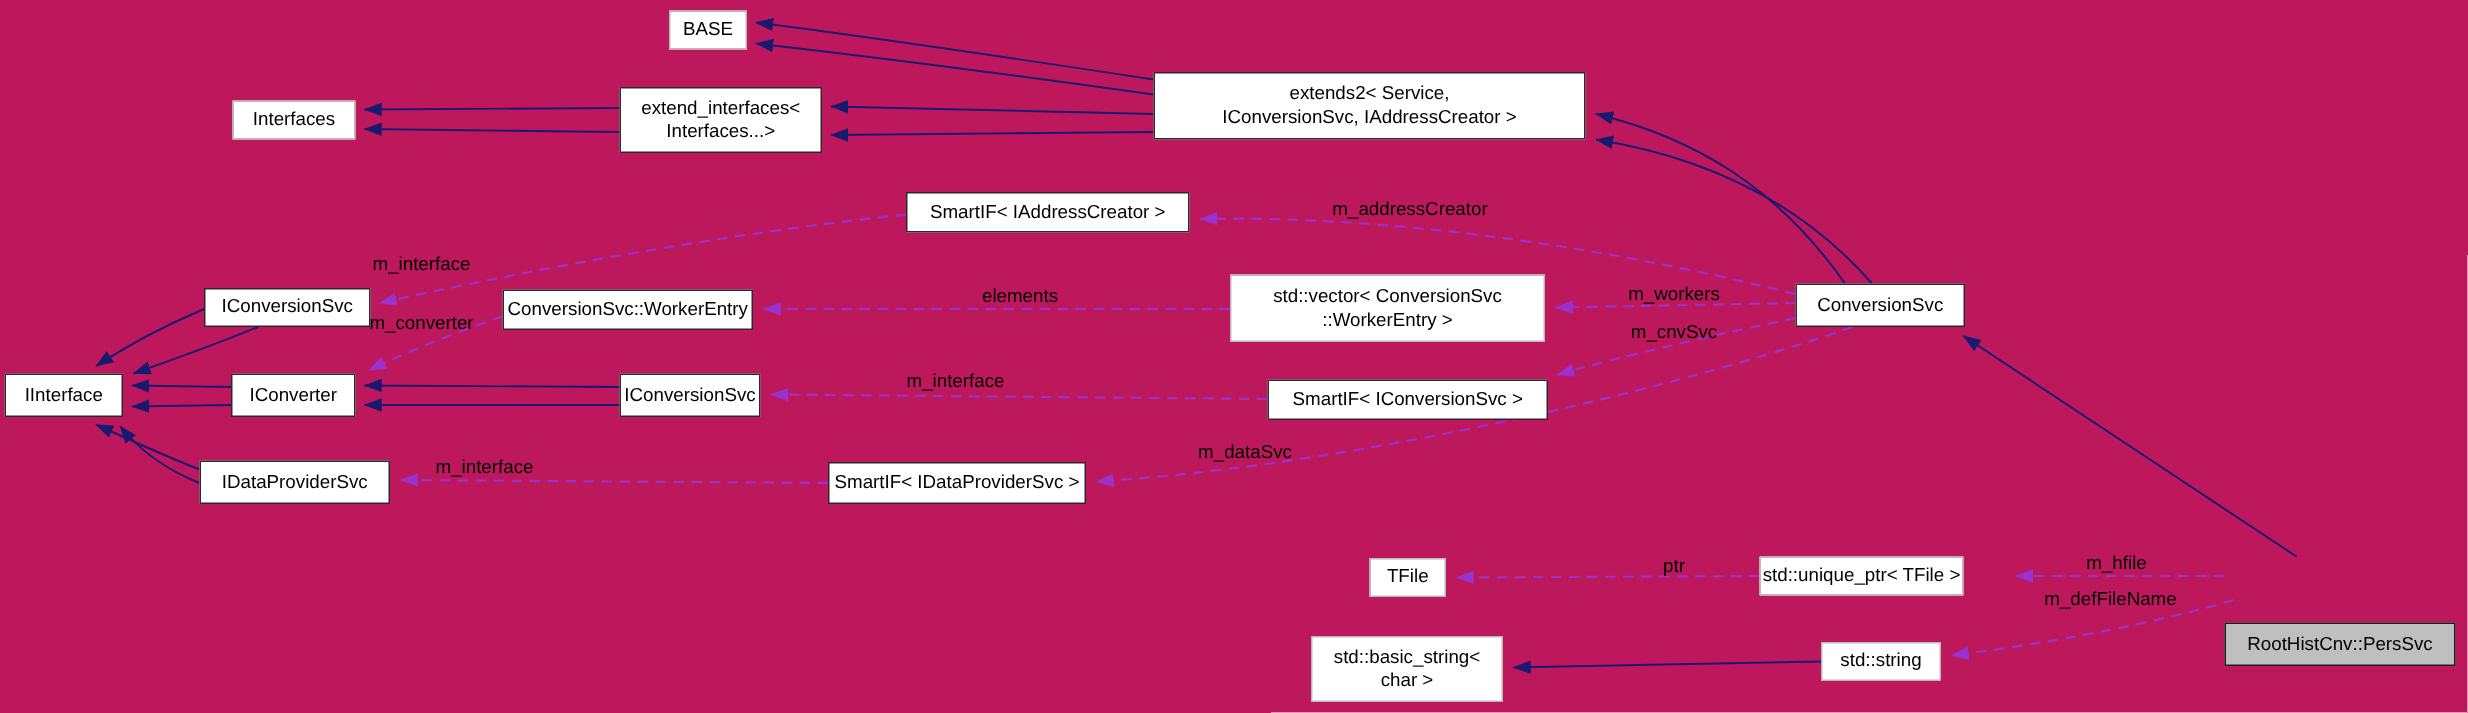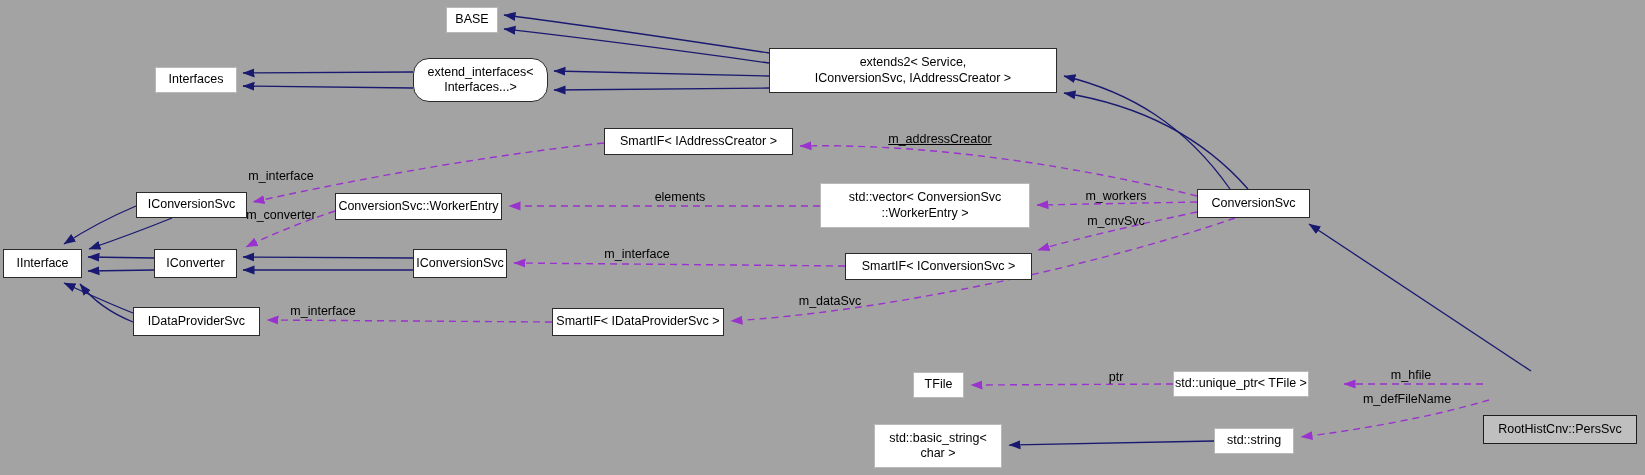--- a/index.html
+++ b/index.html
@@ -5,21 +5,21 @@
   html, body {
     margin: 0;
     padding: 0;
     background: #ffffff;
     font-family: "Liberation Sans", "DejaVu Sans", sans-serif;
   }
   #canvas {
     position: relative;
     width: 1645px;
     height: 475px;
-    background: #a3a3a3;
+    background: #be185d;
     overflow: hidden;
   }
   #edge-svg {
     position: absolute;
     left: 0; top: 0;
     width: 1645px;
     height: 475px;
   }
   .node {
     position: absolute;
@@ -95,21 +95,21 @@
         <path d="M1489,400 C1432,417 1358,430 1301,437" fill="none" stroke="#9a32cd" stroke-width="1.4" stroke-dasharray="7,5" marker-end="url(#arrow-use)"></path>
       </g>
   </svg>
   <div id="node-layer">
       <div class="node kind-external" style="left: 446px; top: 7px; width: 52px; height: 26px;">
         <div>BASE</div>
       </div>
       <div class="node kind-external" style="left: 155px; top: 67px; width: 82px; height: 26px;">
         <div>Interfaces</div>
       </div>
-      <div class="node kind-class" style="left: 413px; top: 58px; width: 135px; height: 44px; border-radius: 16px;">
+      <div class="node kind-class" style="left: 413px; top: 58px; width: 135px; height: 44px;">
         <div>extend_interfaces&lt;</div>
         <div>Interfaces...&gt;</div>
       </div>
       <div class="node kind-class" style="left: 769px; top: 48px; width: 288px; height: 45px;">
         <div>extends2&lt; Service,</div>
         <div>IConversionSvc, IAddressCreator &gt;</div>
       </div>
       <div class="node kind-class" style="left: 604px; top: 128px; width: 189px; height: 27px;">
         <div>SmartIF&lt; IAddressCreator &gt;</div>
       </div>
@@ -156,21 +156,21 @@
       <div class="node kind-external" style="left: 874px; top: 424px; width: 128px; height: 44px;">
         <div>std::basic_string&lt;</div>
         <div>char &gt;</div>
       </div>
       <div class="node kind-external" style="left: 1214px; top: 428px; width: 80px; height: 26px;">
         <div>std::string</div>
       </div>
     </div>
   <div id="label-layer">
       <div class="edge-label" style="left: 281px; top: 176px;">m_interface</div>
-      <div class="edge-label" style="left: 940px; top: 139px; text-decoration: underline;">m_addressCreator</div>
+      <div class="edge-label" style="left: 940px; top: 139px;">m_addressCreator</div>
       <div class="edge-label" style="left: 680px; top: 197px;">elements</div>
       <div class="edge-label" style="left: 1116px; top: 196px;">m_workers</div>
       <div class="edge-label" style="left: 1116px; top: 221px;">m_cnvSvc</div>
       <div class="edge-label" style="left: 637px; top: 254px;">m_interface</div>
       <div class="edge-label" style="left: 830px; top: 301px;">m_dataSvc</div>
       <div class="edge-label" style="left: 323px; top: 311px;">m_interface</div>
       <div class="edge-label" style="left: 281px; top: 215px;">m_converter</div>
       <div class="edge-label" style="left: 1116px; top: 377px;">ptr</div>
       <div class="edge-label" style="left: 1411px; top: 375px;">m_hfile</div>
       <div class="edge-label" style="left: 1407px; top: 399px;">m_defFileName</div>

